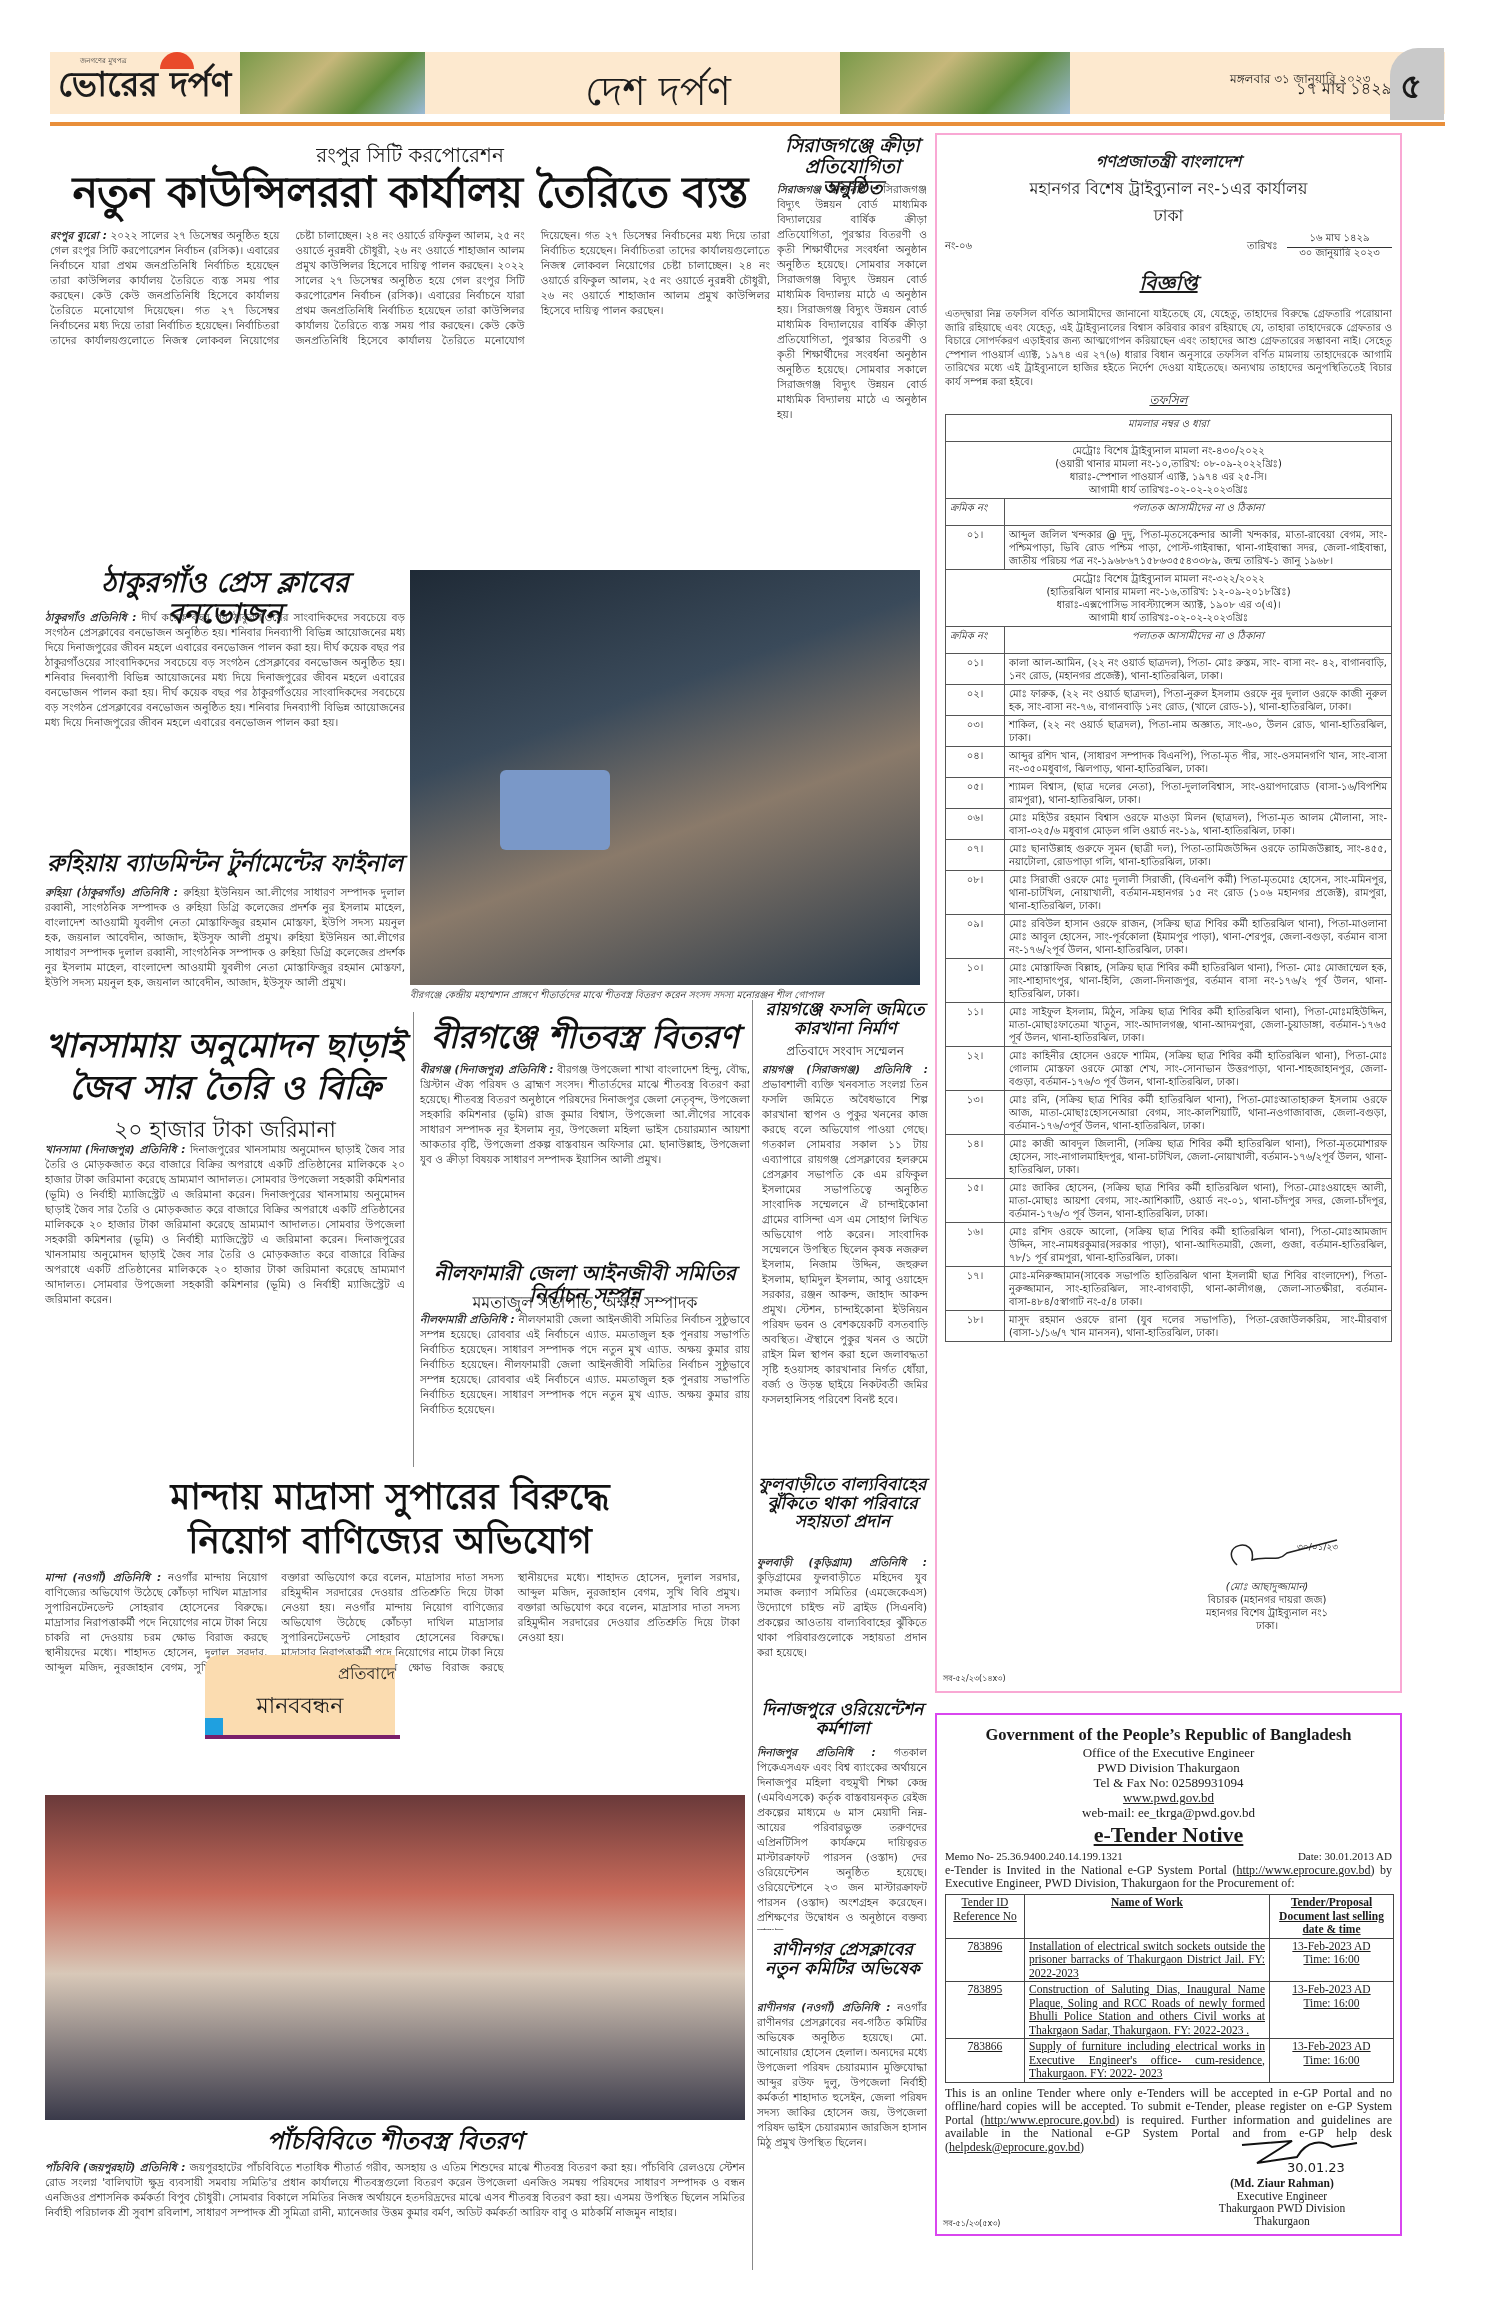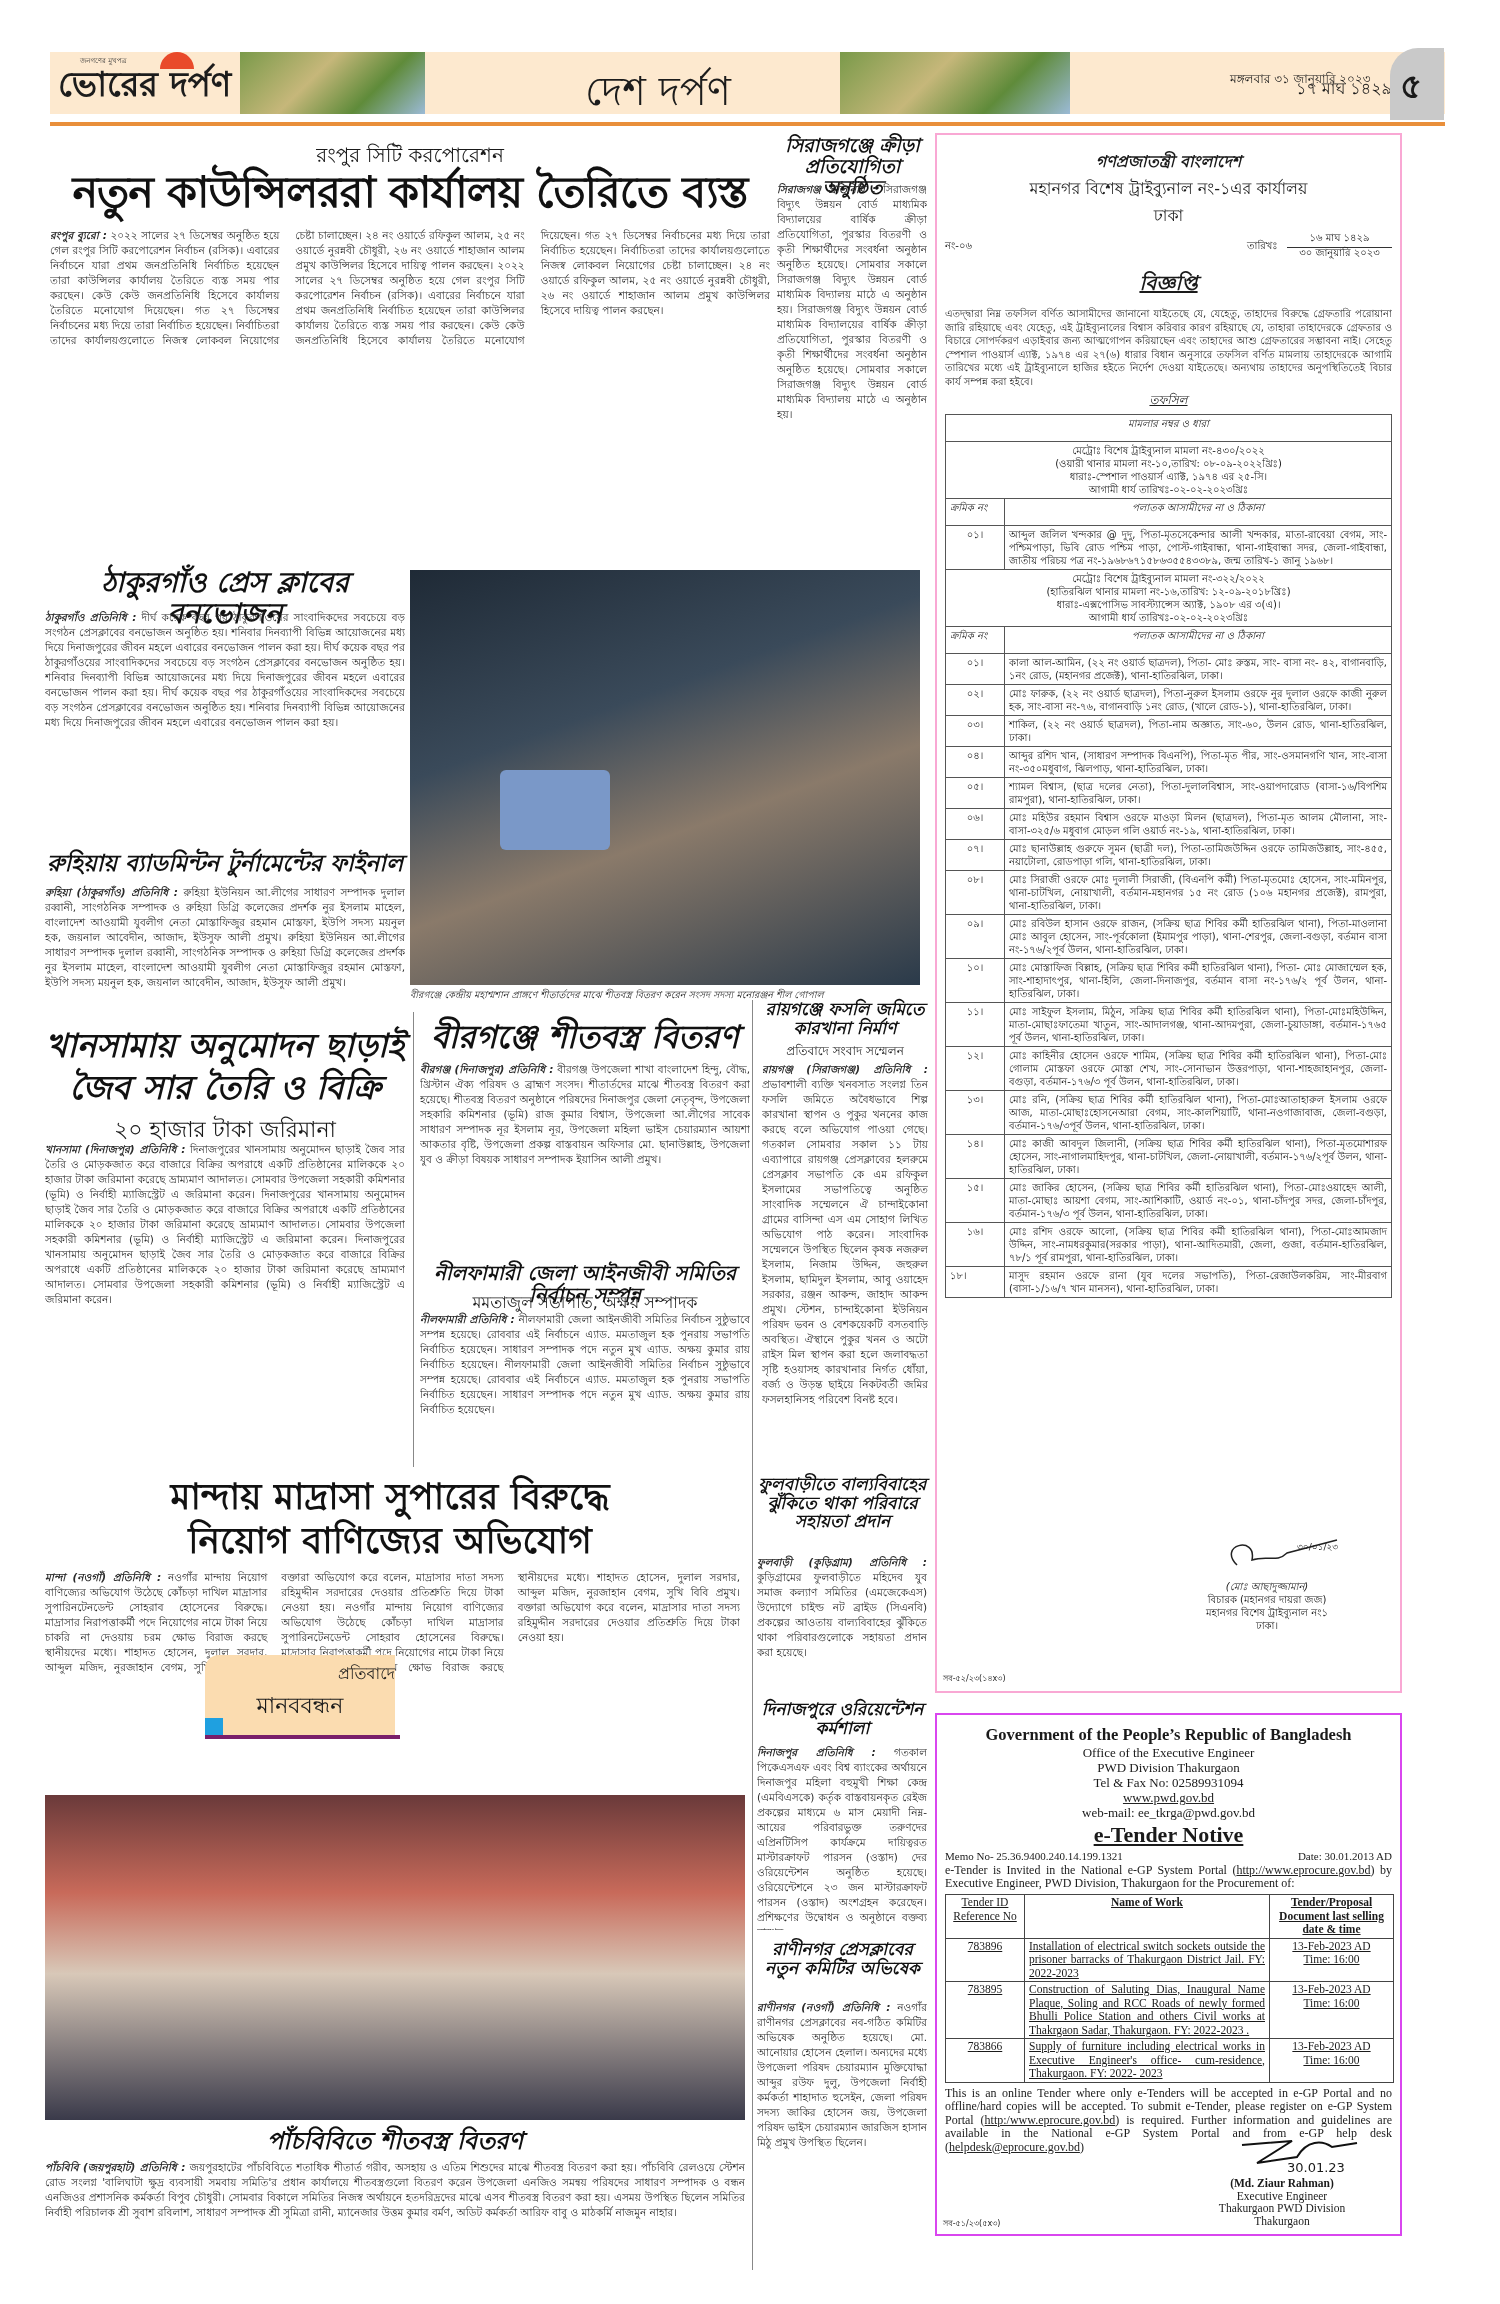--- a/index.html
+++ b/index.html
@@ -268,21 +268,25 @@
         </tr>
         <tr>
           <td style="text-align:center;">১৫।</td>
           <td style="text-align:justify;">মোঃ জাকির হোসেন, (সক্রিয় ছাত্র শিবির কর্মী হাতিরঝিল থানা), পিতা-মোঃওয়াহেদ আলী, মাতা-মোছাঃ আয়শা বেগম, সাং-আশিকাটি, ওয়ার্ড নং-০১, থানা-চাঁদপুর সদর, জেলা-চাঁদপুর, বর্তমান-১৭৬/৩ পূর্ব উলন, থানা-হাতিরঝিল, ঢাকা।</td>
         </tr>
         <tr>
           <td style="text-align:center;">১৬।</td>
           <td style="text-align:justify;">মোঃ রশিদ ওরফে আলো, (সক্রিয় ছাত্র শিবির কর্মী হাতিরঝিল থানা), পিতা-মোঃআমজাদ উদ্দিন, সাং-নামধরকুমার(সরকার পাড়া), থানা-আদিতমারী, জেলা, গুজা, বর্তমান-হাতিরঝিল, ৭৮/১ পূর্ব রামপুরা, থানা-হাতিরঝিল, ঢাকা।</td>
         </tr>
         <tr>
-          <td style="text-align:left;">১৮।</td>
+          <td style="text-align:center;">১৭।</td>
+          <td style="text-align:justify;">মোঃ-মনিরুজ্জামান(সাবেক সভাপতি হাতিরঝিল থানা ইসলামী ছাত্র শিবির বাংলাদেশ), পিতা-নুরুজ্জামান, সাং-হাতিরঝিল, সাং-বাগবাড়ী, থানা-কালীগঞ্জ, জেলা-সাতক্ষীরা, বর্তমান-বাসা-৪৮৪/৫স্বাগাট নং-৫/৪ ঢাকা।</td>
+        </tr>
+        <tr>
+          <td style="text-align:center;">১৮।</td>
           <td style="text-align:justify;">মাসুদ রহমান ওরফে রানা (যুব দলের সভাপতি), পিতা-রেজাউলকরিম, সাং-মীরবাগ (বাসা-১/১৬/৭ খান মানসন), থানা-হাতিরঝিল, ঢাকা।</td>
         </tr>
       </tbody>
   </table>
   <div style="position:absolute;left:270px;top:1400px;width:150px;height:40px;">
     <svg width="150" height="40">
         <path d="M30 30 C10 10, 50 0, 45 25 C60 20, 70 28, 80 18 L130 5" stroke="#222" fill="none" stroke-width="1.5"></path>
       </svg>
   </div>
   <div style="position:absolute;left:360px;top:1405px;font-size:9px;">৩০/০১/২৩</div>

